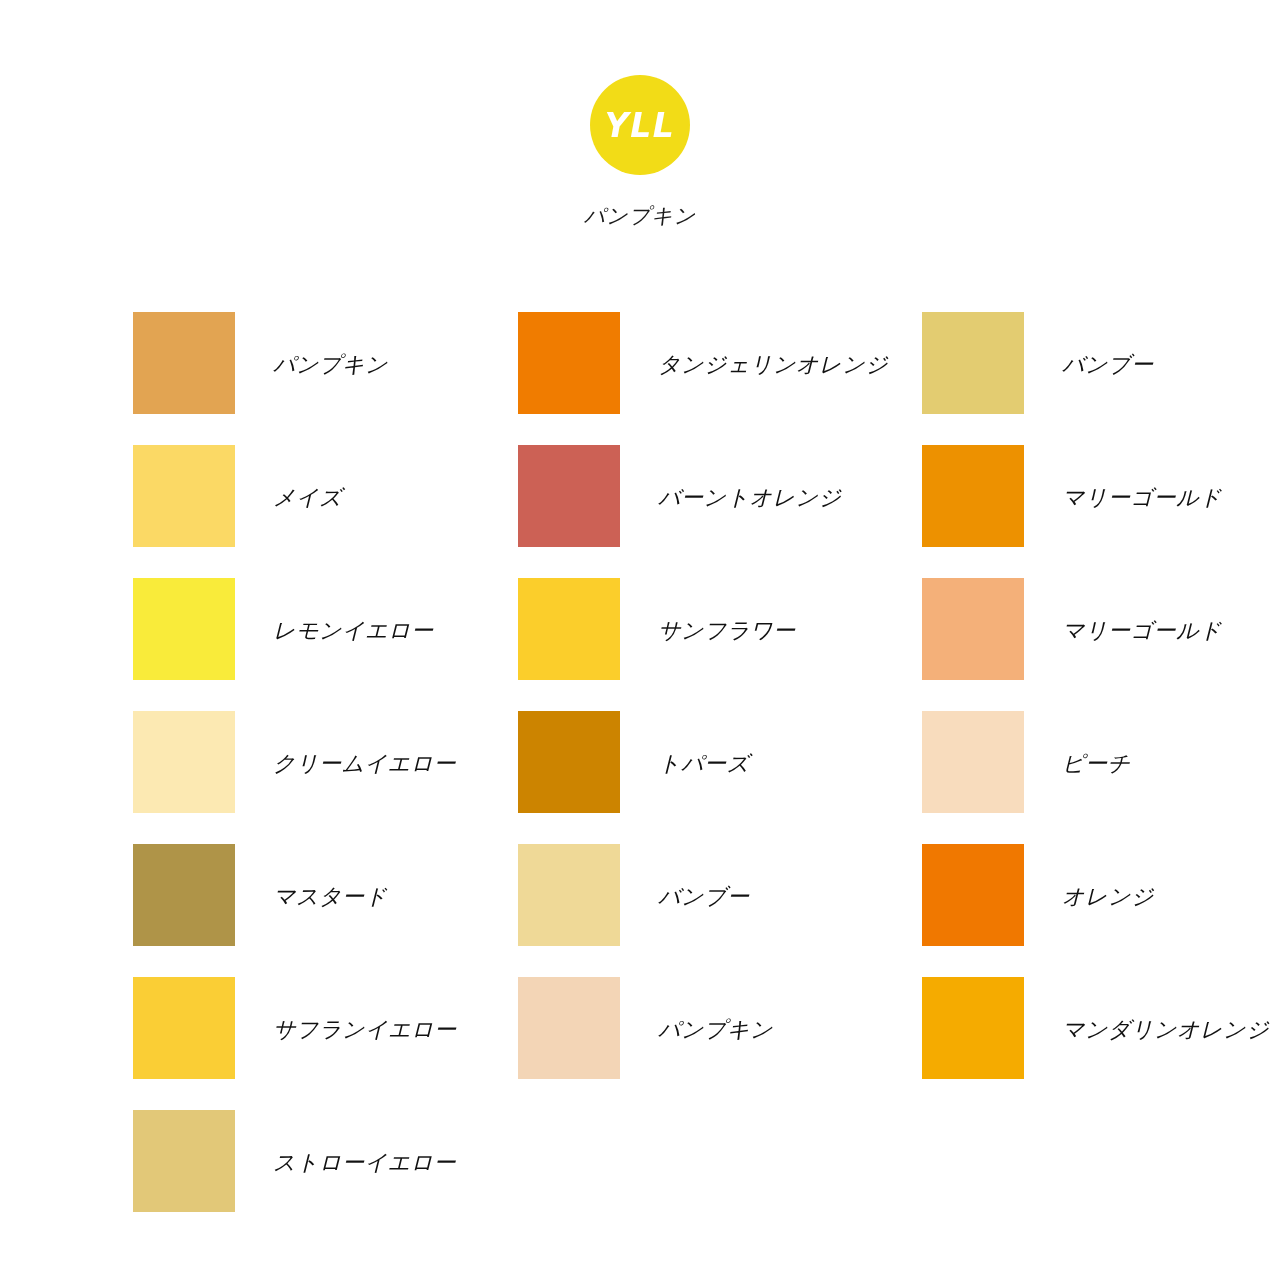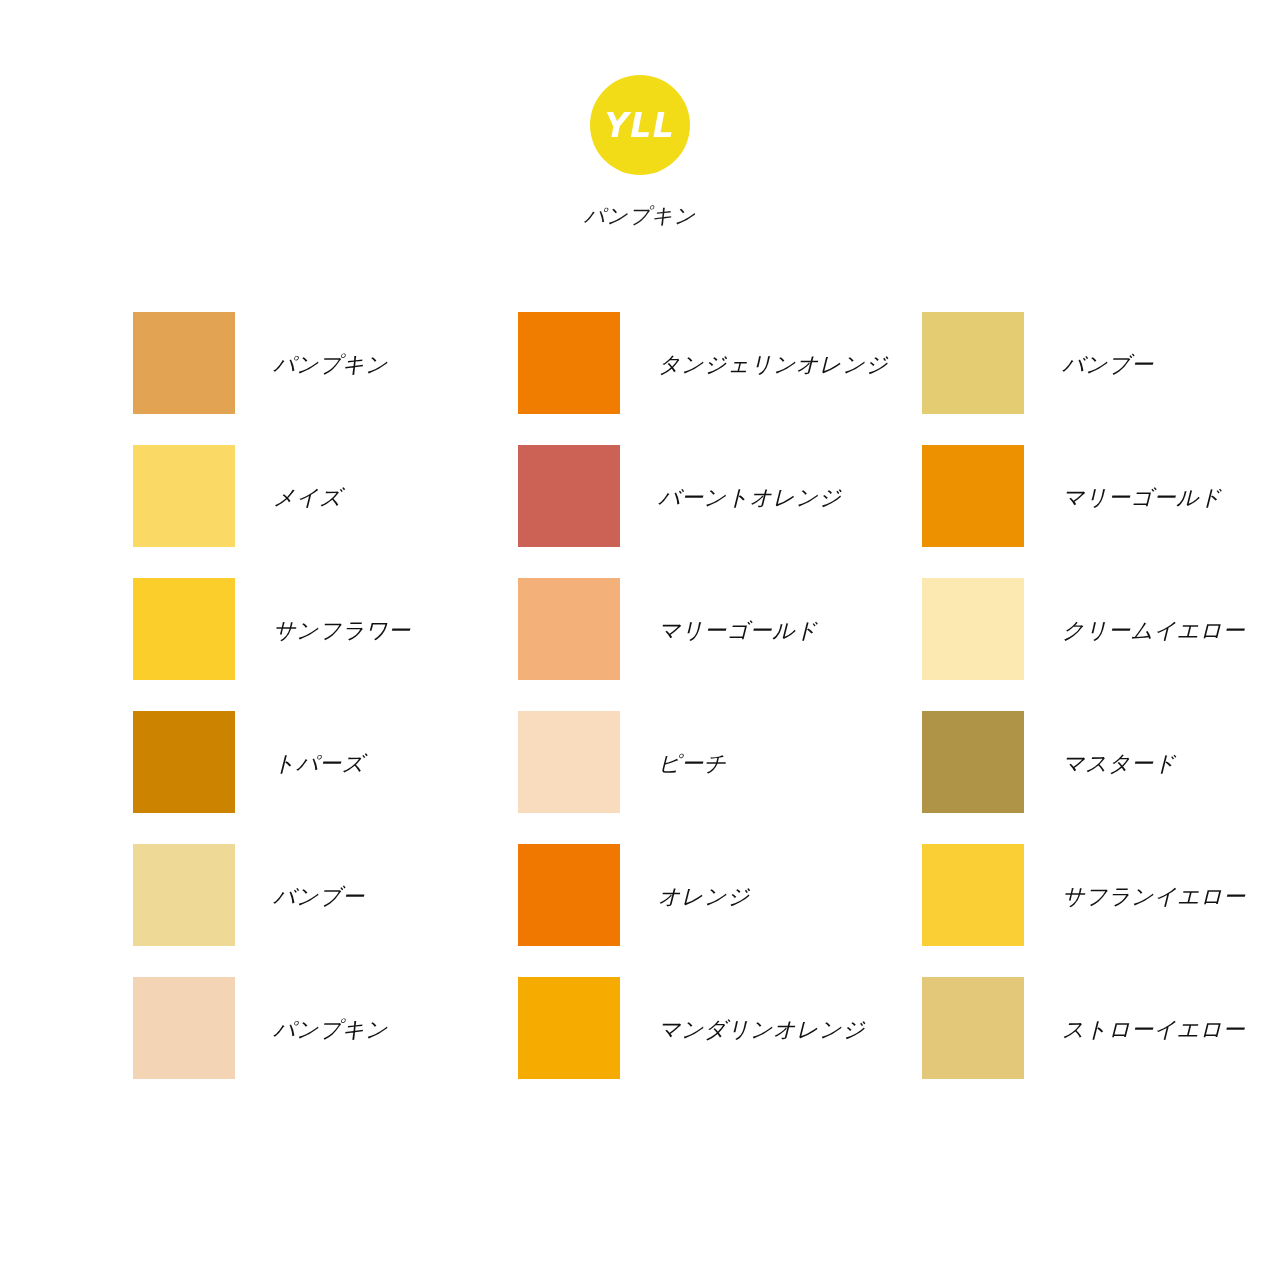--- a/index.html
+++ b/index.html
@@ -128,20 +128,24 @@
       </div>
       <div class="cell">
         <div class="chip" style="background: rgb(204, 97, 85);"></div>
         <div class="chip-name">バーントオレンジ</div>
       </div>
       <div class="cell">
         <div class="chip" style="background: rgb(237, 145, 0);"></div>
         <div class="chip-name">マリーゴールド</div>
       </div>
       <div class="cell">
+        <div class="chip" style="background: rgb(249, 235, 58);"></div>
+        <div class="chip-name">レモンイエロー</div>
+      </div>
+      <div class="cell">
         <div class="chip" style="background: rgb(251, 206, 43);"></div>
         <div class="chip-name">サンフラワー</div>
       </div>
       <div class="cell">
         <div class="chip" style="background: rgb(244, 176, 121);"></div>
         <div class="chip-name">マリーゴールド</div>
       </div>
       <div class="cell">
         <div class="chip" style="background: rgb(252, 233, 178);"></div>
         <div class="chip-name">クリームイエロー</div>

